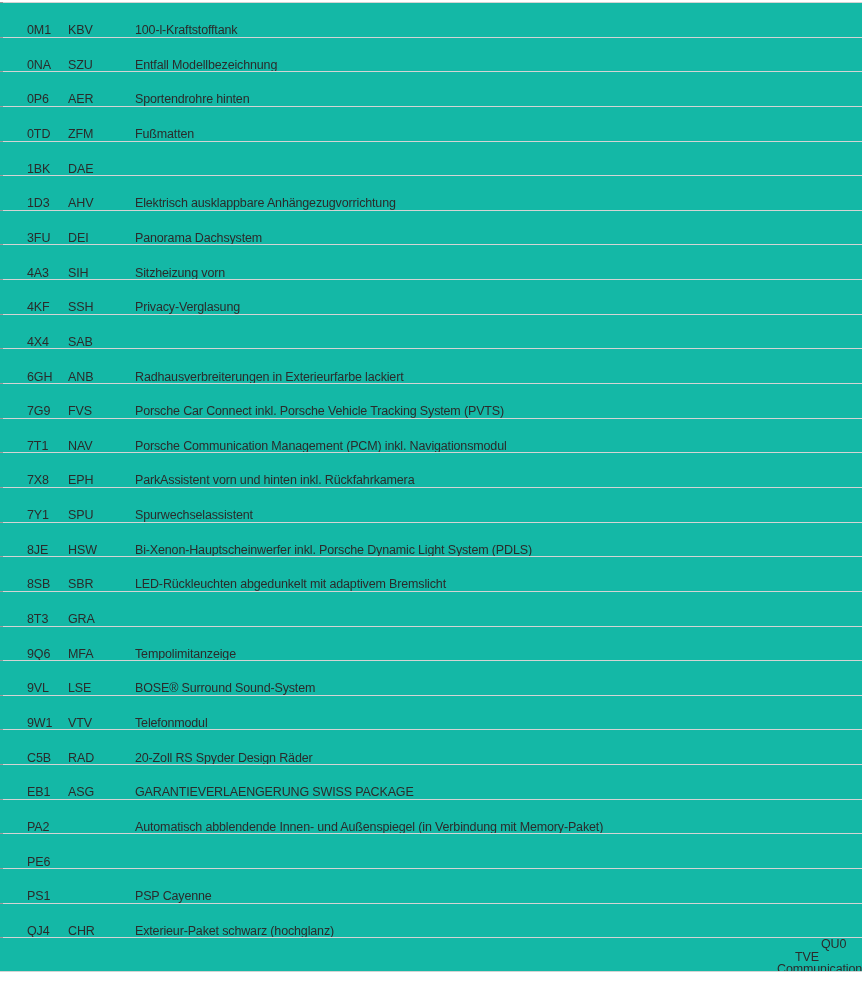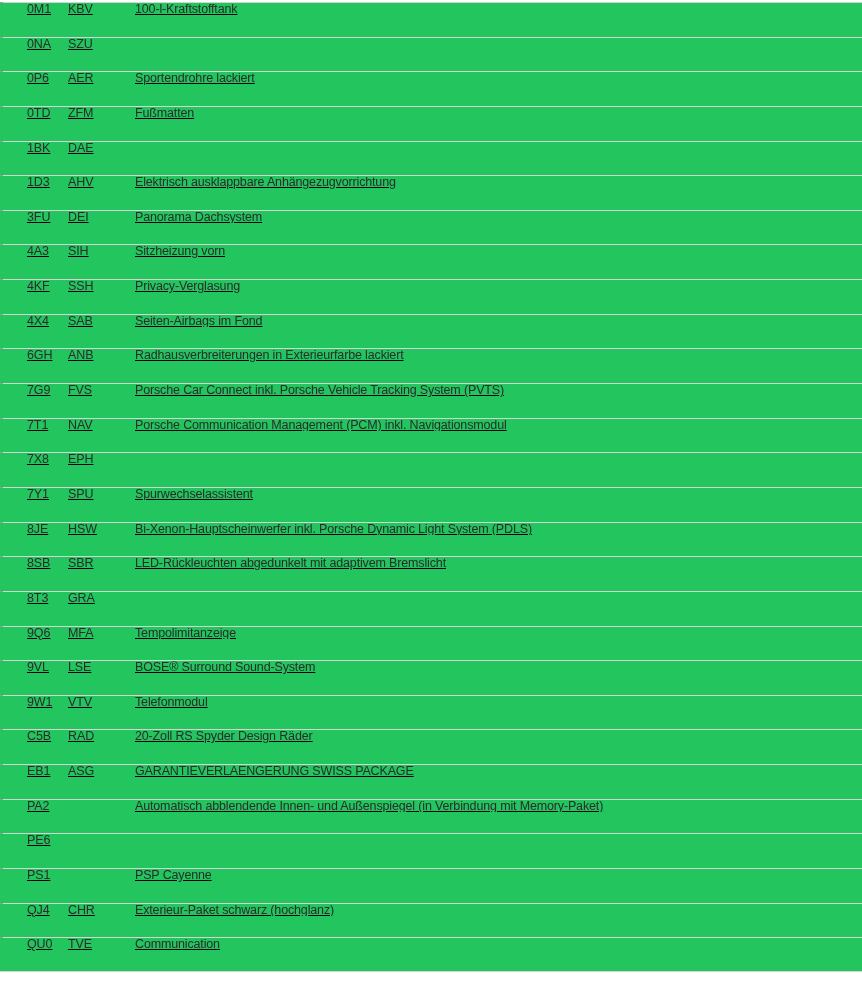--- a/index.html
+++ b/index.html
@@ -8,28 +8,28 @@
     background: #ffffff;
     font-family: "Liberation Sans", sans-serif;
   }
   .options-table {
     width: 862px;
     margin-top: 2px;
   }
   .row {
     position: relative;
     display: flex;
-    align-items: flex-start;
+    align-items: flex-end;
     height: 34.65px;
     border-top: 1px solid #d4d4d4;
-    background: #22c55e;
-    text-decoration: underline;
+    background: #14b8a6;
   }
   .row:last-child {
     border-bottom: 1px solid #d4d4d4;
+    flex-direction: column;
   }
   
   .row::before {
     content: "";
     position: absolute;
     left: 0;
     top: -1px;
     width: 3px;
     height: 1px;
     background: #9a9a9a;
@@ -62,25 +62,26 @@
 
 <div class="options-table" id="rows-container">
     <div class="row">
       <div class="cell col-code1">0M1</div>
       <div class="cell col-code2">KBV</div>
       <div class="cell col-desc">100-l-Kraftstofftank</div>
     </div>
     <div class="row">
       <div class="cell col-code1">0NA</div>
       <div class="cell col-code2">SZU</div>
+      <div class="cell col-desc">Entfall Modellbezeichnung</div>
     </div>
     <div class="row">
       <div class="cell col-code1">0P6</div>
       <div class="cell col-code2">AER</div>
-      <div class="cell col-desc">Sportendrohre lackiert</div>
+      <div class="cell col-desc">Sportendrohre hinten</div>
     </div>
     <div class="row">
       <div class="cell col-code1">0TD</div>
       <div class="cell col-code2">ZFM</div>
       <div class="cell col-desc">Fußmatten</div>
     </div>
     <div class="row">
       <div class="cell col-code1">1BK</div>
       <div class="cell col-code2">DAE</div>
     </div>
@@ -100,40 +101,40 @@
       <div class="cell col-desc">Sitzheizung vorn</div>
     </div>
     <div class="row">
       <div class="cell col-code1">4KF</div>
       <div class="cell col-code2">SSH</div>
       <div class="cell col-desc">Privacy-Verglasung</div>
     </div>
     <div class="row">
       <div class="cell col-code1">4X4</div>
       <div class="cell col-code2">SAB</div>
-      <div class="cell col-desc">Seiten-Airbags im Fond</div>
     </div>
     <div class="row">
       <div class="cell col-code1">6GH</div>
       <div class="cell col-code2">ANB</div>
       <div class="cell col-desc">Radhausverbreiterungen in Exterieurfarbe lackiert</div>
     </div>
     <div class="row">
       <div class="cell col-code1">7G9</div>
       <div class="cell col-code2">FVS</div>
       <div class="cell col-desc">Porsche Car Connect inkl. Porsche Vehicle Tracking System (PVTS)</div>
     </div>
     <div class="row">
       <div class="cell col-code1">7T1</div>
       <div class="cell col-code2">NAV</div>
       <div class="cell col-desc">Porsche Communication Management (PCM) inkl. Navigationsmodul</div>
     </div>
     <div class="row">
       <div class="cell col-code1">7X8</div>
       <div class="cell col-code2">EPH</div>
+      <div class="cell col-desc">ParkAssistent vorn und hinten inkl. Rückfahrkamera</div>
     </div>
     <div class="row">
       <div class="cell col-code1">7Y1</div>
       <div class="cell col-code2">SPU</div>
       <div class="cell col-desc">Spurwechselassistent</div>
     </div>
     <div class="row">
       <div class="cell col-code1">8JE</div>
       <div class="cell col-code2">HSW</div>
       <div class="cell col-desc">Bi-Xenon-Hauptscheinwerfer inkl. Porsche Dynamic Light System (PDLS)</div>

